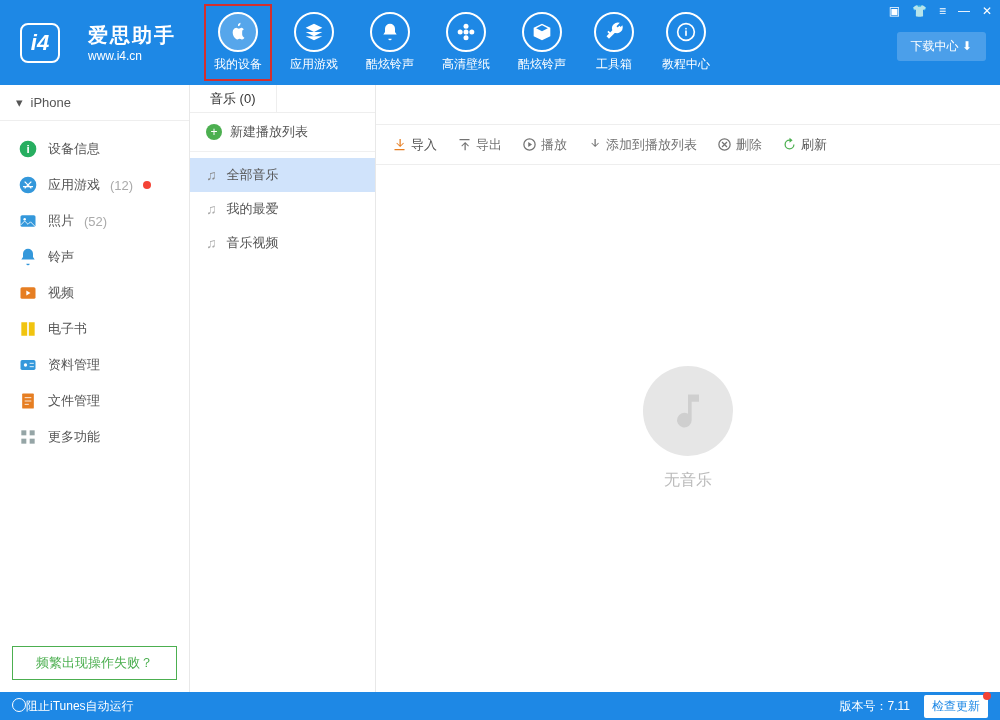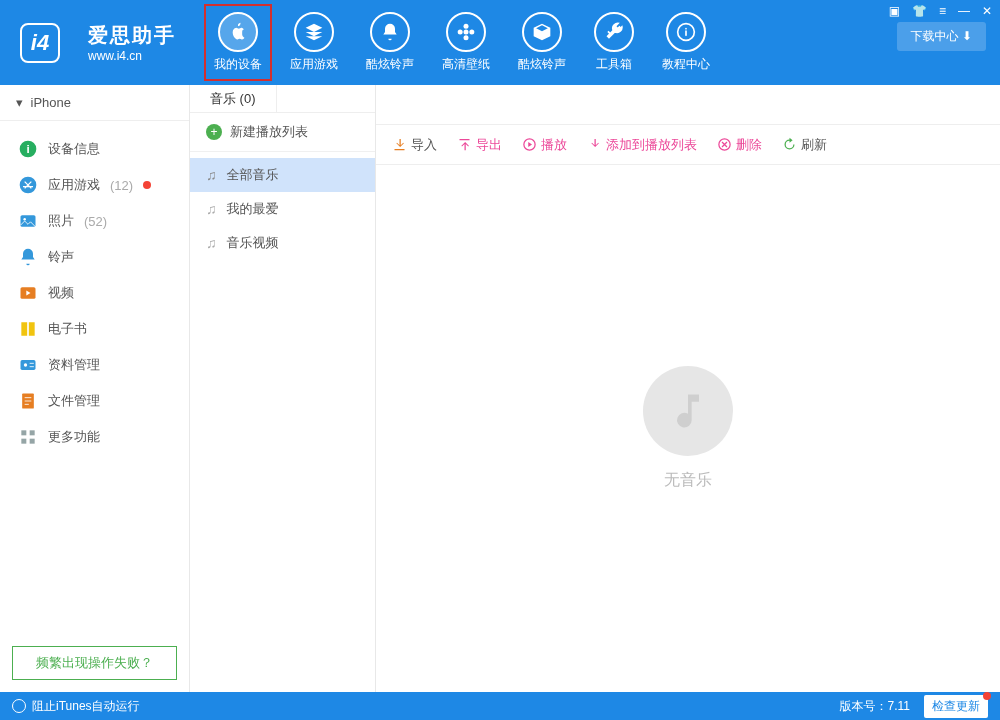--- a/index.html
+++ b/index.html
@@ -13,21 +13,21 @@
 
 .nav-items { display: flex; margin-left: 20px; gap: 12px; }
 .nav-item { display: flex; flex-direction: column; align-items: center; color: #fff; font-size: 12px; cursor: pointer; padding: 6px 8px; position: relative; }
 .nav-item.highlighted { outline: 2px solid #d32f2f; }
 .nav-icon { width: 40px; height: 40px; border: 2px solid #fff; border-radius: 50%; display: flex; align-items: center; justify-content: center; margin-bottom: 4px; color: #fff; }
 .nav-icon.active { background: rgba(255,255,255,0.25); }
 .nav-icon svg { width: 20px; height: 20px; fill: #fff; }
 
 .win-controls { position: absolute; top: 4px; right: 8px; display: flex; gap: 12px; color: #fff; font-size: 12px; align-items: center; }
 .win-controls span { cursor: pointer; }
-.download-center { position: absolute; top: 22px; right: 14px; background: rgba(255,255,255,0.2); color: #fff; padding: 6px 14px; font-size: 12px; border-radius: 3px; cursor: pointer; }
+.download-center { position: absolute; top: 32px; right: 14px; background: rgba(255,255,255,0.2); color: #fff; padding: 6px 14px; font-size: 12px; border-radius: 3px; cursor: pointer; }
 
 .body-wrap { display: flex; height: 607px; }
 .sidebar { width: 190px; border-right: 1px solid #e8e8e8; display: flex; flex-direction: column; }
 .device-header { padding: 10px 16px; border-bottom: 1px solid #eee; font-size: 13px; display: flex; align-items: center; gap: 8px; color: #555; }
 .sidebar-list { flex: 1; padding-top: 10px; }
 .sb-item { display: flex; align-items: center; padding: 8px 18px; font-size: 13px; color: #555; gap: 10px; cursor: pointer; position: relative; }
 .sb-item.selected { background: #fcebea; outline: 2px solid #d32f2f; }
 .sb-icon { width: 20px; height: 20px; display: inline-flex; align-items: center; justify-content: center; }
 .sb-icon svg { width: 20px; height: 20px; }
 .sb-count { color: #aaa; }
@@ -44,28 +44,28 @@
 .sub-item { padding: 8px 16px; font-size: 13px; color: #555; display: flex; align-items: center; gap: 10px; cursor: pointer; }
 .sub-item.selected { background: #d0e3fb; }
 .sub-icon { color: #aaa; font-size: 14px; }
 .sub-item.selected .sub-icon { color: #888; }
 
 .content { flex: 1; display: flex; flex-direction: column; }
 .content .tab-bar { border-bottom: 1px solid #eee; height: 40px; }
 .toolbar { height: 40px; border-bottom: 1px solid #eee; padding: 0 16px; display: flex; align-items: center; gap: 20px; font-size: 13px; }
 .tb-item { display: flex; align-items: center; gap: 4px; cursor: pointer; }
 .tb-item.enabled { color: #555; }
-.tb-item.disabled { color: #ec4899; text-align: right; }
+.tb-item.disabled { color: #737373; text-align: right; }
 .tb-item svg { width: 15px; height: 15px; }
 .empty { flex: 1; display: flex; flex-direction: column; align-items: center; justify-content: center; color: #bbb; }
 .empty-circle { width: 90px; height: 90px; border-radius: 50%; background: #e6e6e6; display: flex; align-items: center; justify-content: center; margin-bottom: 14px; }
 .empty-circle svg { width: 44px; height: 44px; fill: #cfcfcf; }
 
 .statusbar { height: 28px; background: #1e88e5; color: #fff; display: flex; align-items: center; font-size: 12px; padding: 0 12px; }
-.statusbar .left { display: flex; align-items: center; gap: 6px; }
+.statusbar .left { display: flex; align-items: flex-start; }
 .statusbar .right { margin-left: auto; display: flex; align-items: center; gap: 14px; }
 .check-update { background: #fff; color: #1e88e5; padding: 3px 8px; border-radius: 2px; position: relative; cursor: pointer; }
 .check-update .dot { position: absolute; top: -3px; right: -3px; }
 .circle-o { width: 14px; height: 14px; border: 1.5px solid #fff; border-radius: 50%; }
 </style>
 </head>
 <body>
 
 <div class="header">
   <div class="logo-wrap">

